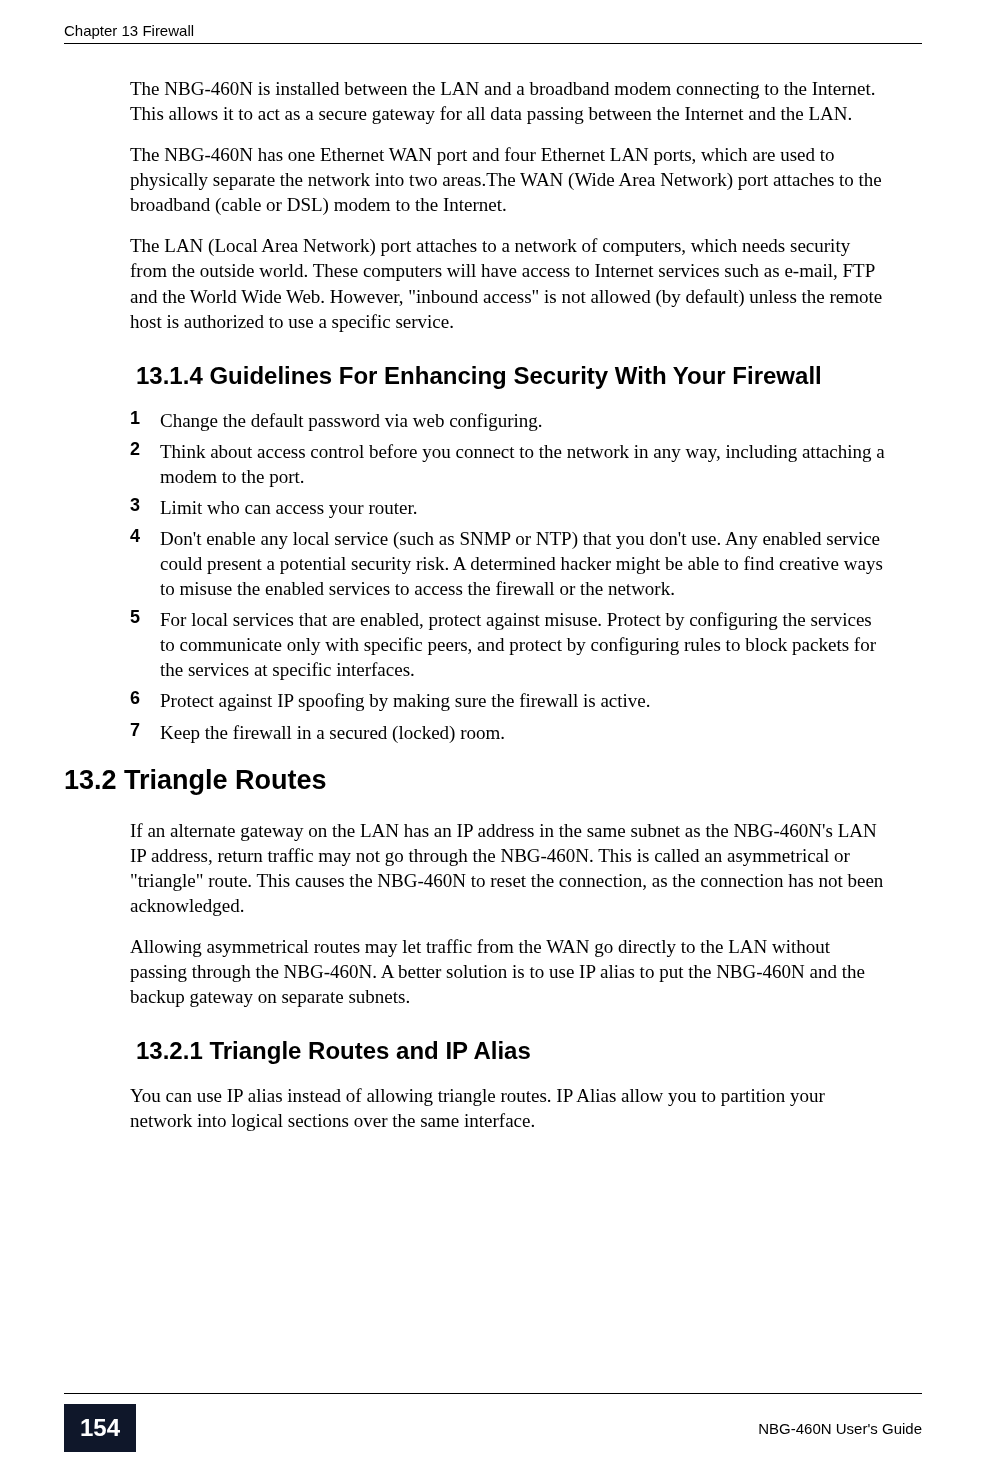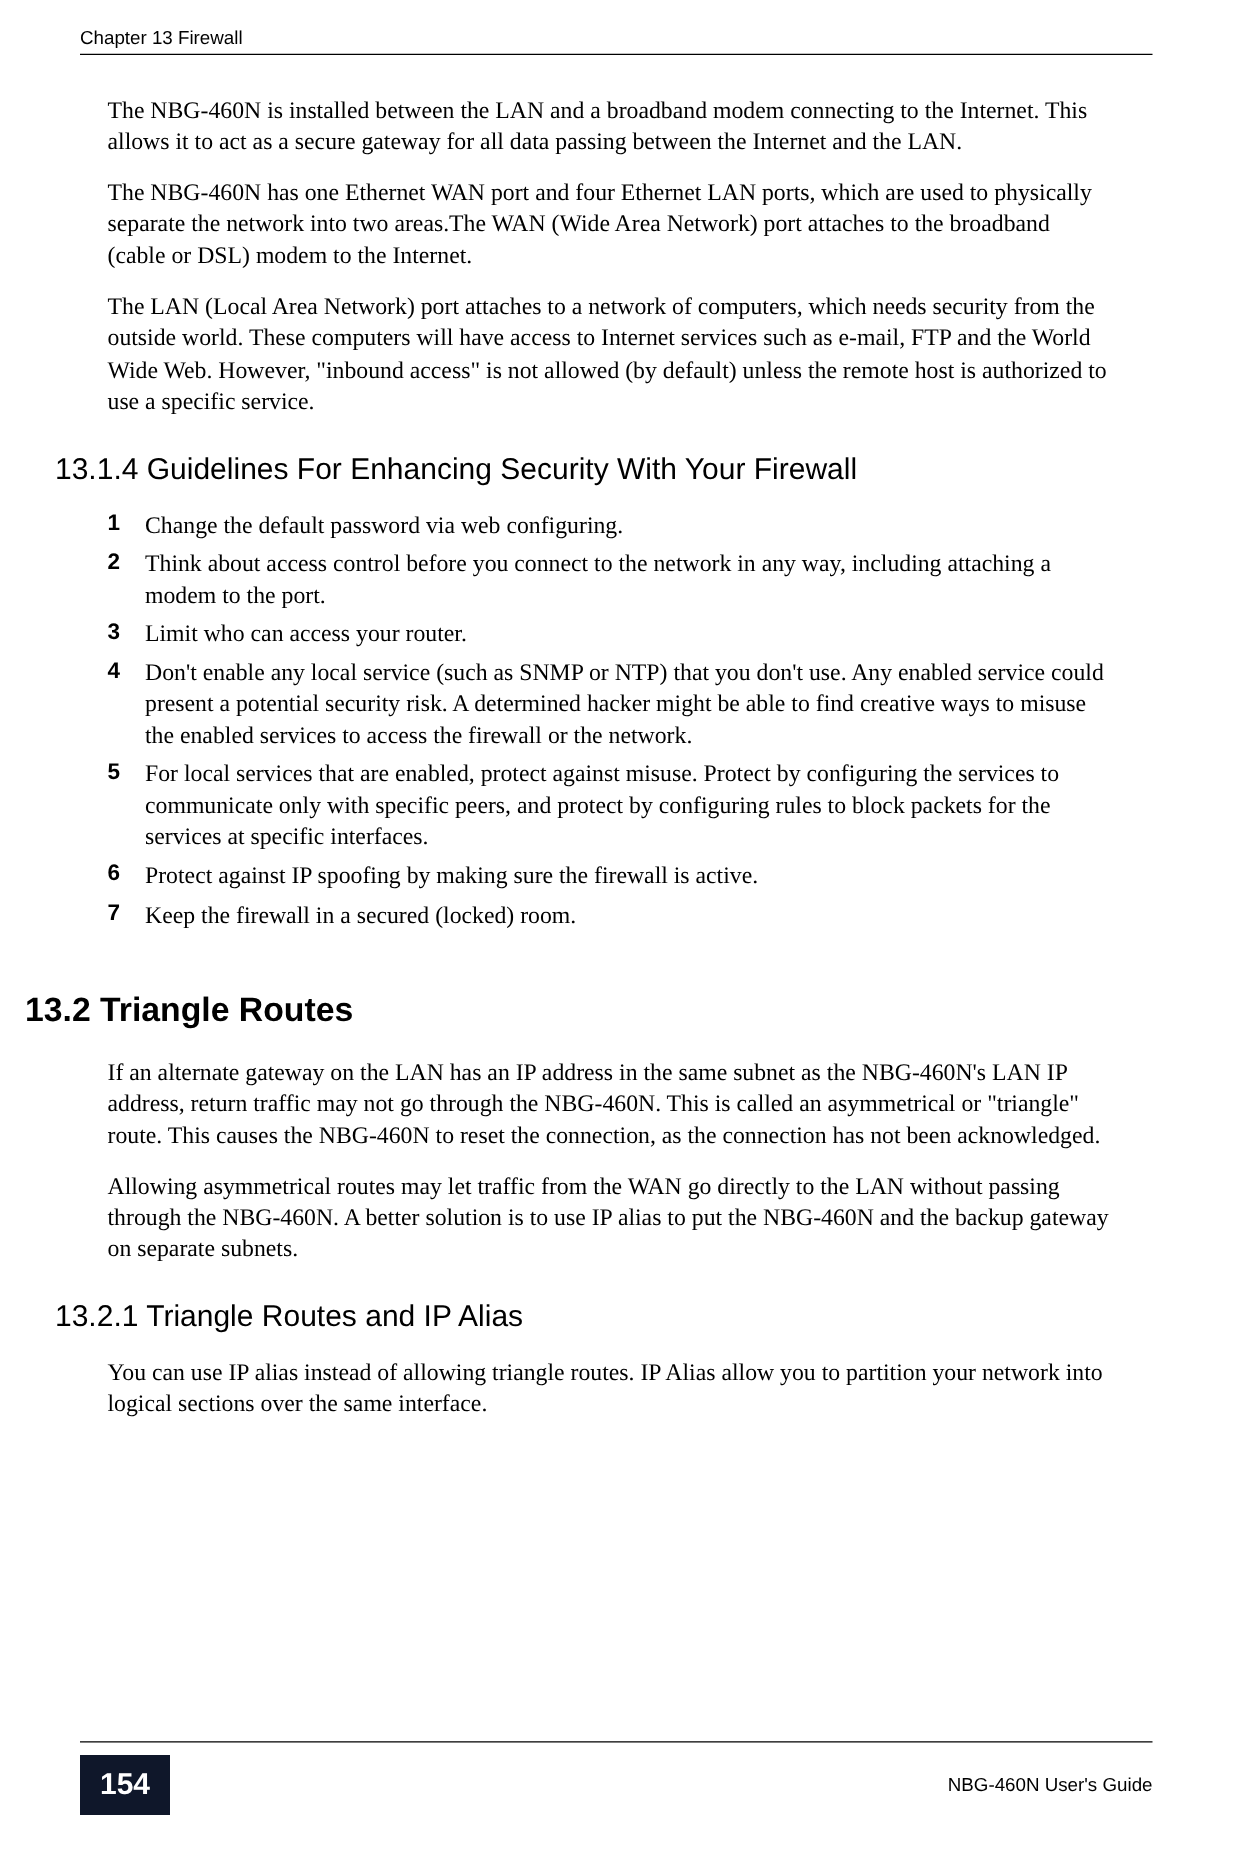--- a/index.html
+++ b/index.html
@@ -23,41 +23,42 @@
     }
     .chapter-header {
       font-family: Arial, Helvetica, sans-serif;
       font-size: 15px;
     }
     .header-line {
       border-top: 1px solid #000;
       margin: 4px 64px 0 64px;
     }
     .content {
-      padding: 32px 96px 0 44px;
+      padding: 32px 96px 0 88px;
     }
     .body-text {
       font-size: 19px;
       line-height: 1.32;
       margin-bottom: 16px;
       text-align: left;
       padding-left: 42px;
     }
     .section-heading {
       font-family: Arial, Helvetica, sans-serif;
-      font-weight: normal;
+      font-weight: bold;
       font-size: 24px;
       margin-top: 28px;
       margin-bottom: 18px;
+      margin-left: 48px;
     }
     .main-section-heading {
       font-family: Arial, Helvetica, sans-serif;
       font-weight: bold;
       font-size: 27px;
-      margin-top: 48px;
+      margin-top: 20px;
       margin-bottom: 22px;
       margin-left: -24px;
     }
     .list-item {
       display: flex;
       margin-bottom: 6px;
       padding-left: 42px;
     }
     .list-number {
       font-family: Arial, Helvetica, sans-serif;

